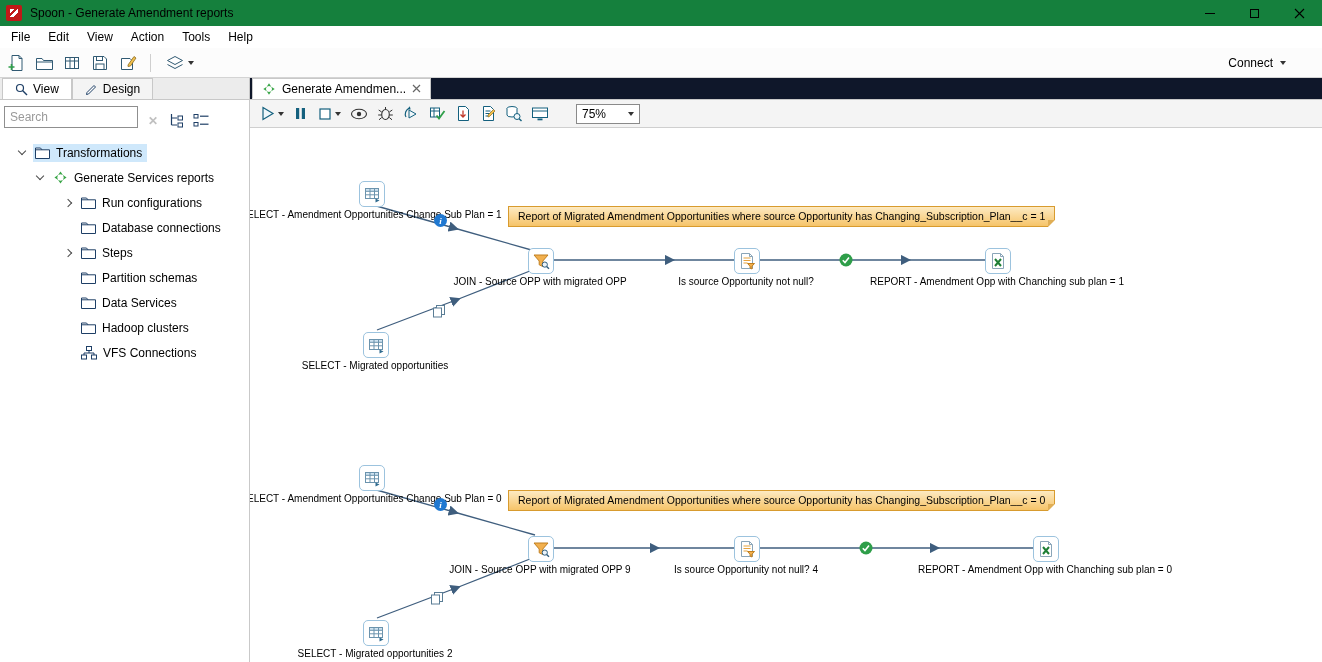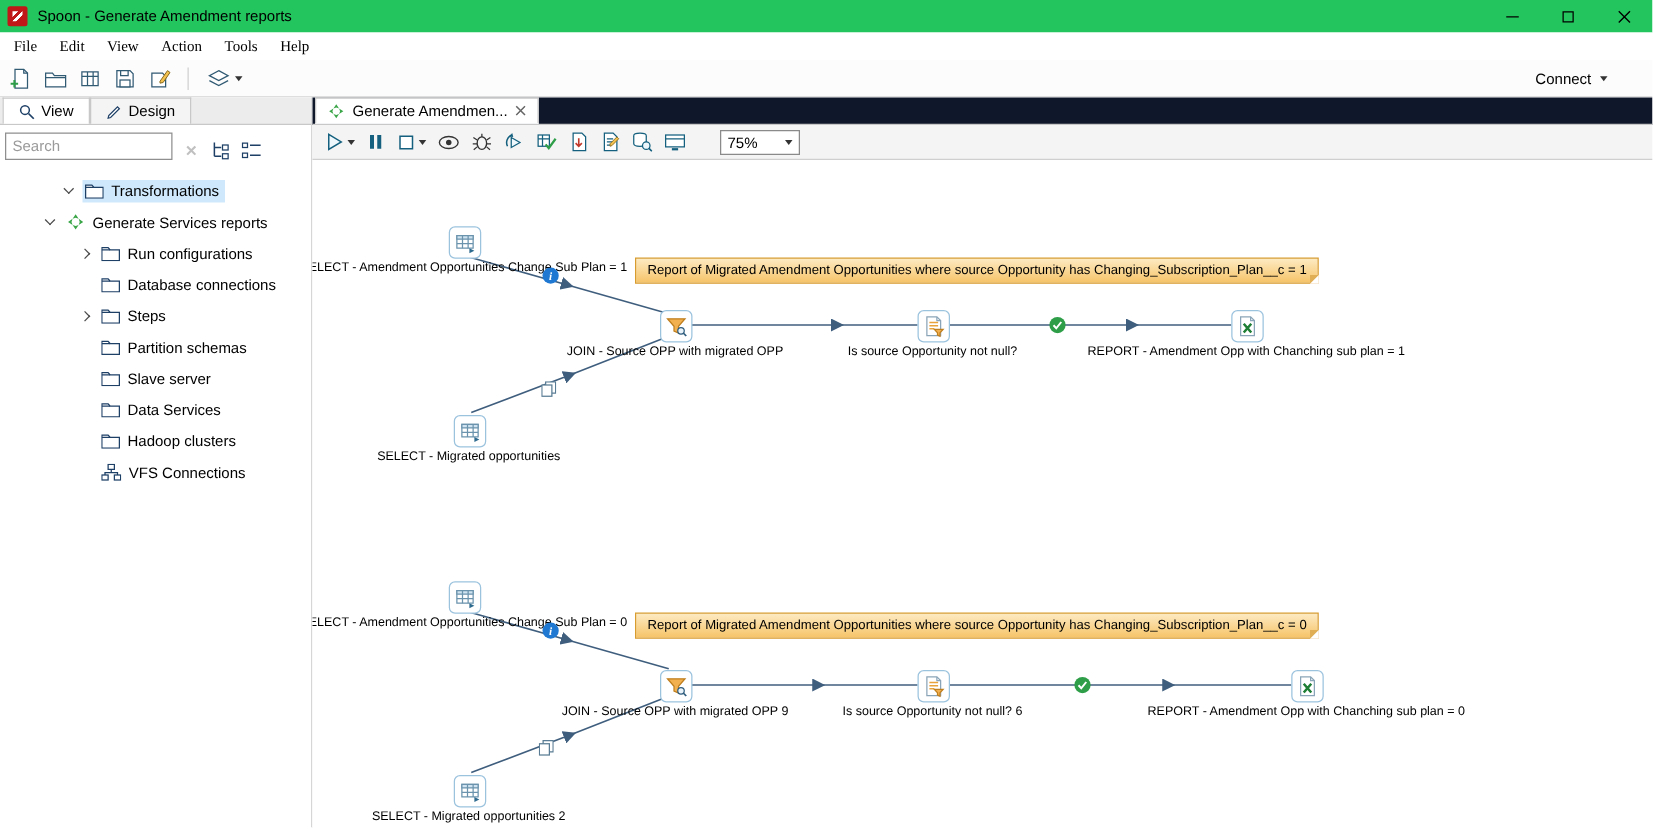--- a/index.html
+++ b/index.html
@@ -1,32 +1,32 @@
 <!DOCTYPE html>
 <html><head>
 <meta charset="utf-8">
 <style>
   * { box-sizing: border-box; margin: 0; padding: 0; }
   html,body { width:1322px; height:662px; overflow:hidden; }
   body { font-family:"Liberation Sans", sans-serif; font-size:12px; color:#000; background:#fff; }
 
   
-  .titlebar { height:26px; display:flex; align-items:center; background:#22c55e; padding-left:6px;text-align:center; }
+  .titlebar { height:26px; display:flex; align-items:center; background:#15803d; padding-left:6px;text-align:center; }
   .app-icon { width:16px; height:16px; background:#c01818; border-radius:2px; position:relative; flex:0 0 auto; }
   .app-icon::after { content:""; position:absolute; left:4px; top:4px; width:8px; height:8px;
       background:linear-gradient(135deg,#fff 0 30%, transparent 30% 50%, #fff 50% 70%, transparent 70%); }
   .title-text { margin-left:8px; }
   .win-btns { margin-left:auto; display:flex; height:100%; }
   .win-btn { width:45px; height:100%; display:flex; align-items:center; justify-content:center; cursor:default; }
   .min-glyph { width:10px; border-top:1px solid #000; display:inline-block; }
   .max-glyph { width:9px; height:9px; border:1px solid #000; display:inline-block; }
 
   
   .menubar { height:22px; display:flex; align-items:center; background:#fff; padding-left:2px; }
-  .menu-item { padding:2px 9px;font-family:Liberation Serif, serif; }
+  .menu-item { padding:2px 9px; }
 
   
   .toolbar { height:30px; display:flex; align-items:center; background:#fcfcfc; border-bottom:1px solid #d4d4d4; padding:0 6px; gap:8px; }
   .tb-ico { width:20px; height:20px; display:flex; align-items:center; justify-content:center; }
   .tb-sep { width:1px; height:18px; background:#cfcfcf; margin:0 4px; }
   .caret { width:0; height:0; border-left:3.5px solid transparent; border-right:3.5px solid transparent; border-top:4px solid #333; display:inline-block; }
   .connect-wrap { margin-left:auto; display:flex; align-items:center; gap:7px; padding-right:30px; }
 
   
   .main-row { display:flex; height:584px; }
@@ -41,21 +41,21 @@
   .search-input::placeholder { color:#9a9a9a; }
   .clear-x { color:#c0c0c0; font-weight:bold; width:14px; text-align:center; }
   .tree { flex:1; padding-top:8px; overflow:hidden; }
   .tree-row { height:25px; display:flex; align-items:center; white-space:nowrap; }
   .chev { width:6px; height:6px; border-right:1.4px solid #4a4a4a; border-bottom:1.4px solid #4a4a4a; display:inline-block; margin:0 8px 0 3px; flex:0 0 auto; }
   .chev.right { transform:rotate(-45deg); }
   .chev.down  { transform:rotate(45deg); margin-top:-3px; }
   .chev.none  { border:none; }
   .row-inner { display:flex; align-items:center; gap:6px; padding:2px 5px 2px 2px; }
   .row-inner.selected { background:#cfe8fb; }
-  .lvl0 { padding-left:6px;margin-left:43px; } .lvl1 { padding-left:34px; } .lvl2 { padding-left:62px; }
+  .lvl0 { padding-left:16px; } .lvl1 { padding-left:34px; } .lvl2 { padding-left:62px; }
 
   
   .main-area { flex:1; display:flex; flex-direction:column; background:#fff; }
   .doc-tabbar { height:22px; background:#0f172a; border-bottom:1px solid #c8c8c8; display:flex; align-items:flex-end; padding-left:2px; }
   .doc-tab { height:21px; background:#fff; border:1px solid #c8c8c8; border-bottom:1px solid #fff; display:flex; align-items:center; gap:6px; padding:0 9px; }
   .canvas-toolbar { height:28px; background:#f4f4f4; border-bottom:1px solid #cfcfcf; display:flex; align-items:center; padding:0 9px; gap:9px; }
   .ct-ico { height:18px; display:flex; align-items:center; gap:2px; }
   .zoom-select { width:64px; height:20px; border:1px solid #8a8a8a; background:#fff; display:flex; align-items:center; justify-content:space-between; padding:0 5px; margin-left:18px; }
 
   
@@ -250,30 +250,20 @@
         <span class="chev none"></span>
         <span class="row-inner">
           <svg width="15" height="13" viewBox="0 0 15 13">
               <path d="M0.5 2 H5.5 L7 3.8 H14.5 V12.5 H0.5 Z" fill="#fff" stroke="#1e3f66"></path>
               <path d="M0.5 3.8 H7" stroke="#1e3f66"></path>
             </svg>
           <span>Partition schemas</span>
         </span>
       </div>
 
-      <div class="tree-row lvl2">
-        <span class="chev none"></span>
-        <span class="row-inner">
-          <svg width="15" height="13" viewBox="0 0 15 13">
-              <path d="M0.5 2 H5.5 L7 3.8 H14.5 V12.5 H0.5 Z" fill="#fff" stroke="#1e3f66"></path>
-              <path d="M0.5 3.8 H7" stroke="#1e3f66"></path>
-            </svg>
-          <span>Slave server</span>
-        </span>
-      </div>
 
 
       <div class="tree-row lvl2">
         <span class="chev none"></span>
         <span class="row-inner">
           <svg width="15" height="13" viewBox="0 0 15 13">
               <path d="M0.5 2 H5.5 L7 3.8 H14.5 V12.5 H0.5 Z" fill="#fff" stroke="#1e3f66"></path>
               <path d="M0.5 3.8 H7" stroke="#1e3f66"></path>
             </svg>
           <span>Data Services</span>
@@ -524,21 +514,21 @@
       <div class="step-label" style="left:290px; top:436px;">JOIN - Source OPP with migrated OPP 9</div>
 
       <div class="step" style="left:484px; top:408px;">
         <svg width="18" height="18" viewBox="0 0 18 18">
           <path d="M3.5 1.5 h8 l3 3 v12 h-11 z" fill="#fff" stroke="#8aa5b8"></path>
           <path d="M11.5 1.5 v3 h3" fill="none" stroke="#8aa5b8"></path>
           <path d="M5.5 6 h7 M5.5 8.5 h7 M5.5 11 h4" stroke="#e8a33d" stroke-width="1.2"></path>
           <polygon points="9.5,11.5 16.5,11.5 14,14.2 14,17 12,16 12,14.2" fill="#f2b04e" stroke="#c07f1f"></polygon>
         </svg>
       </div>
-      <div class="step-label" style="left:496px; top:436px;">Is source Opportunity not null? 6</div>
+      <div class="step-label" style="left:496px; top:436px;">Is source Opportunity not null? 4</div>
 
       <div class="step" style="left:783px; top:408px;">
         <svg width="18" height="18" viewBox="0 0 18 18">
           <path d="M3.5 1.5 h8 l3 3 v12 h-11 z" fill="#fff" stroke="#8aa5b8"></path>
           <path d="M11.5 1.5 v3 h3" fill="none" stroke="#8aa5b8"></path>
           <path d="M6 7 l6 7 M12 7 l-6 7" stroke="#1e7e34" stroke-width="2"></path>
         </svg>
       </div>
       <div class="step-label" style="left:795px; top:436px;">REPORT - Amendment Opp with Chanching sub plan = 0</div>
 

